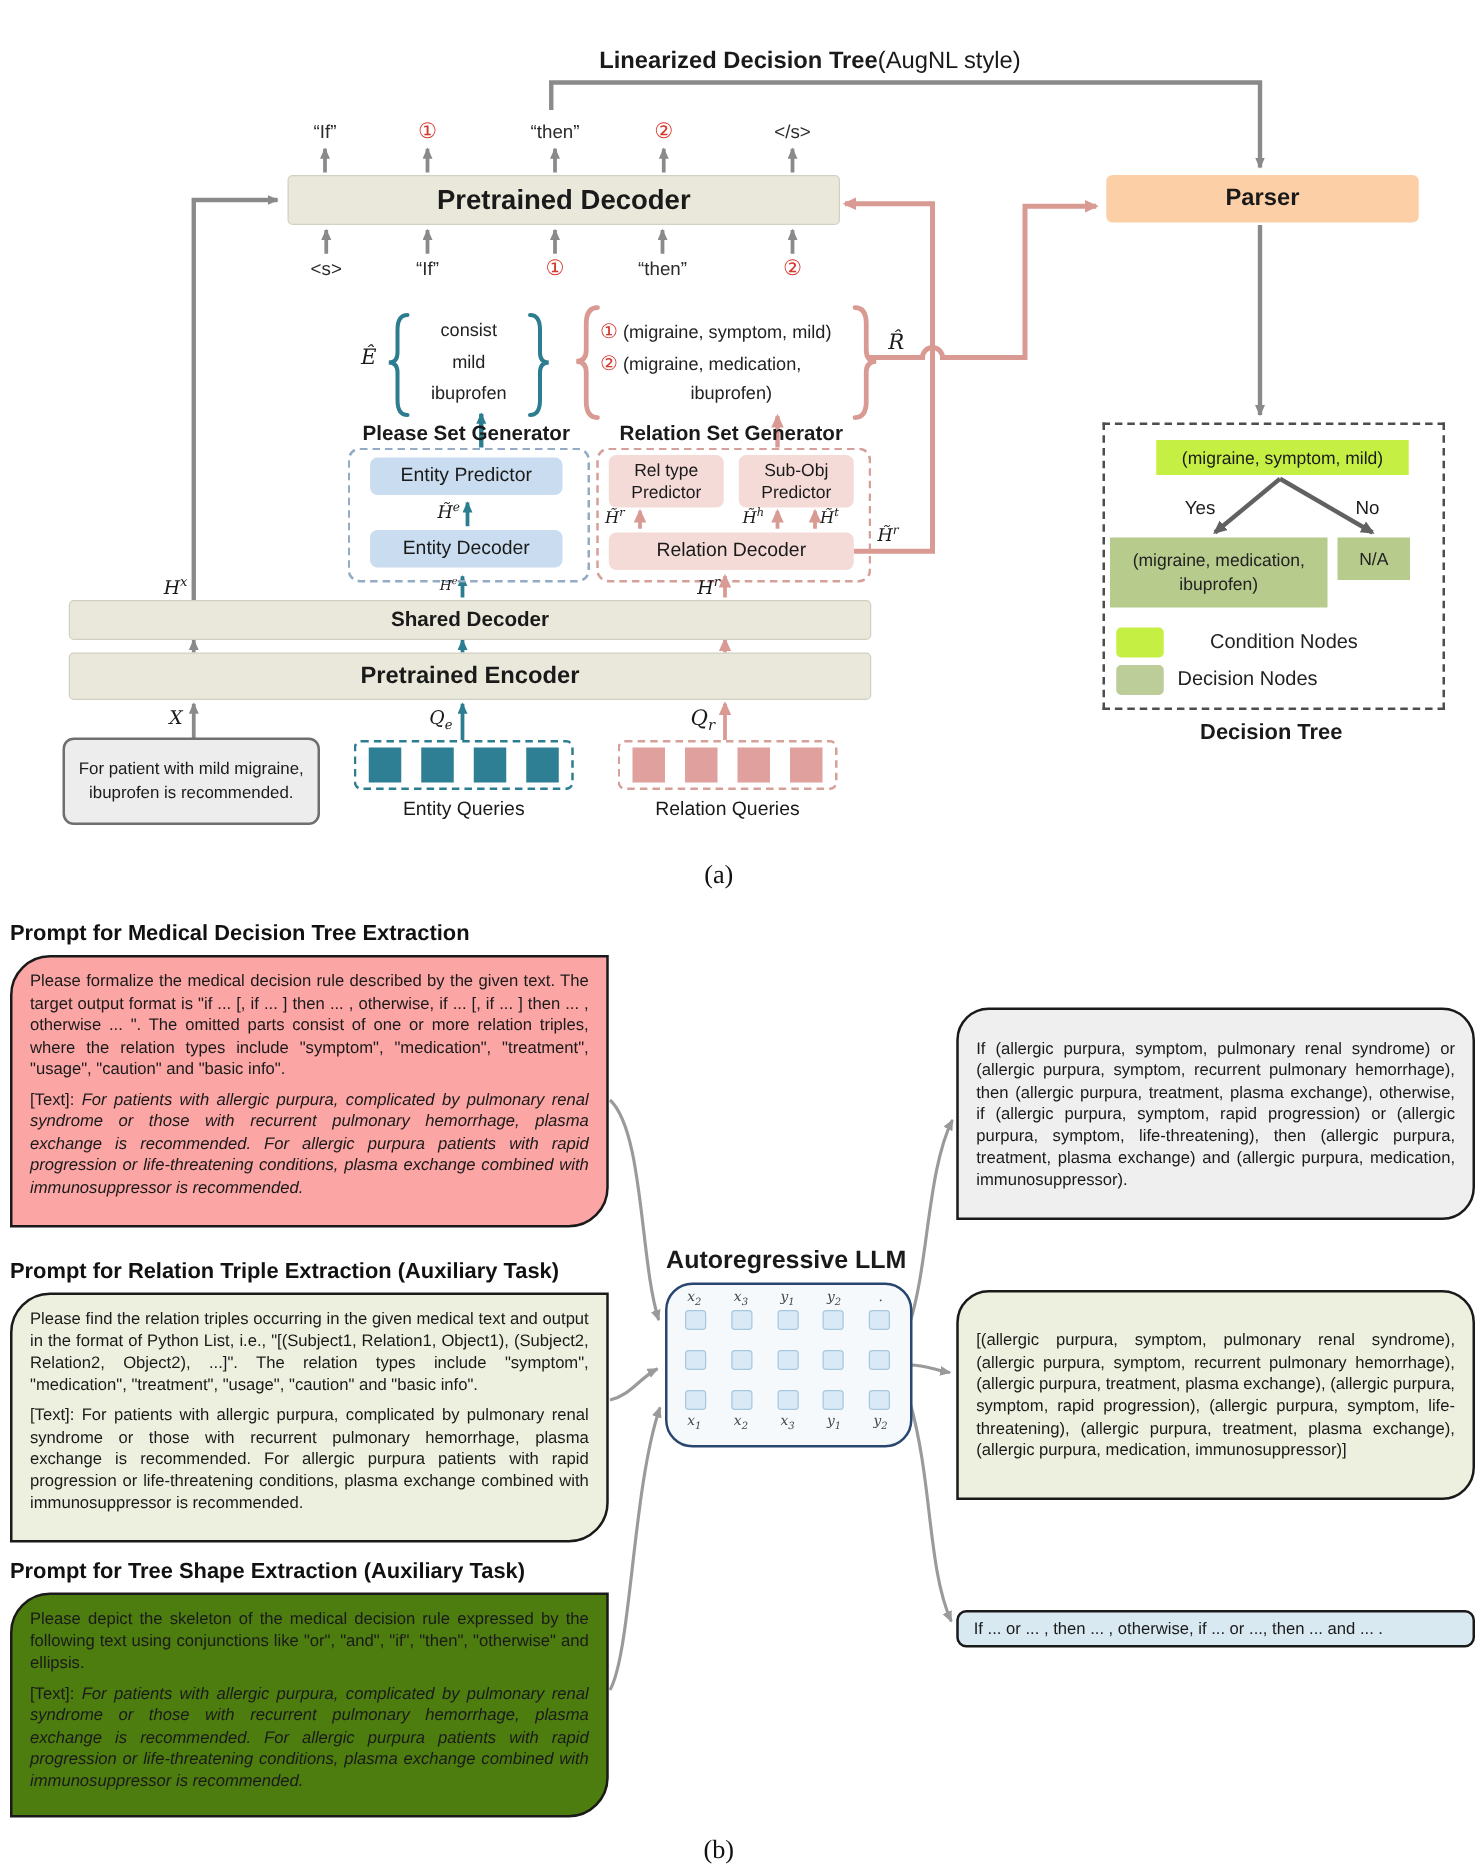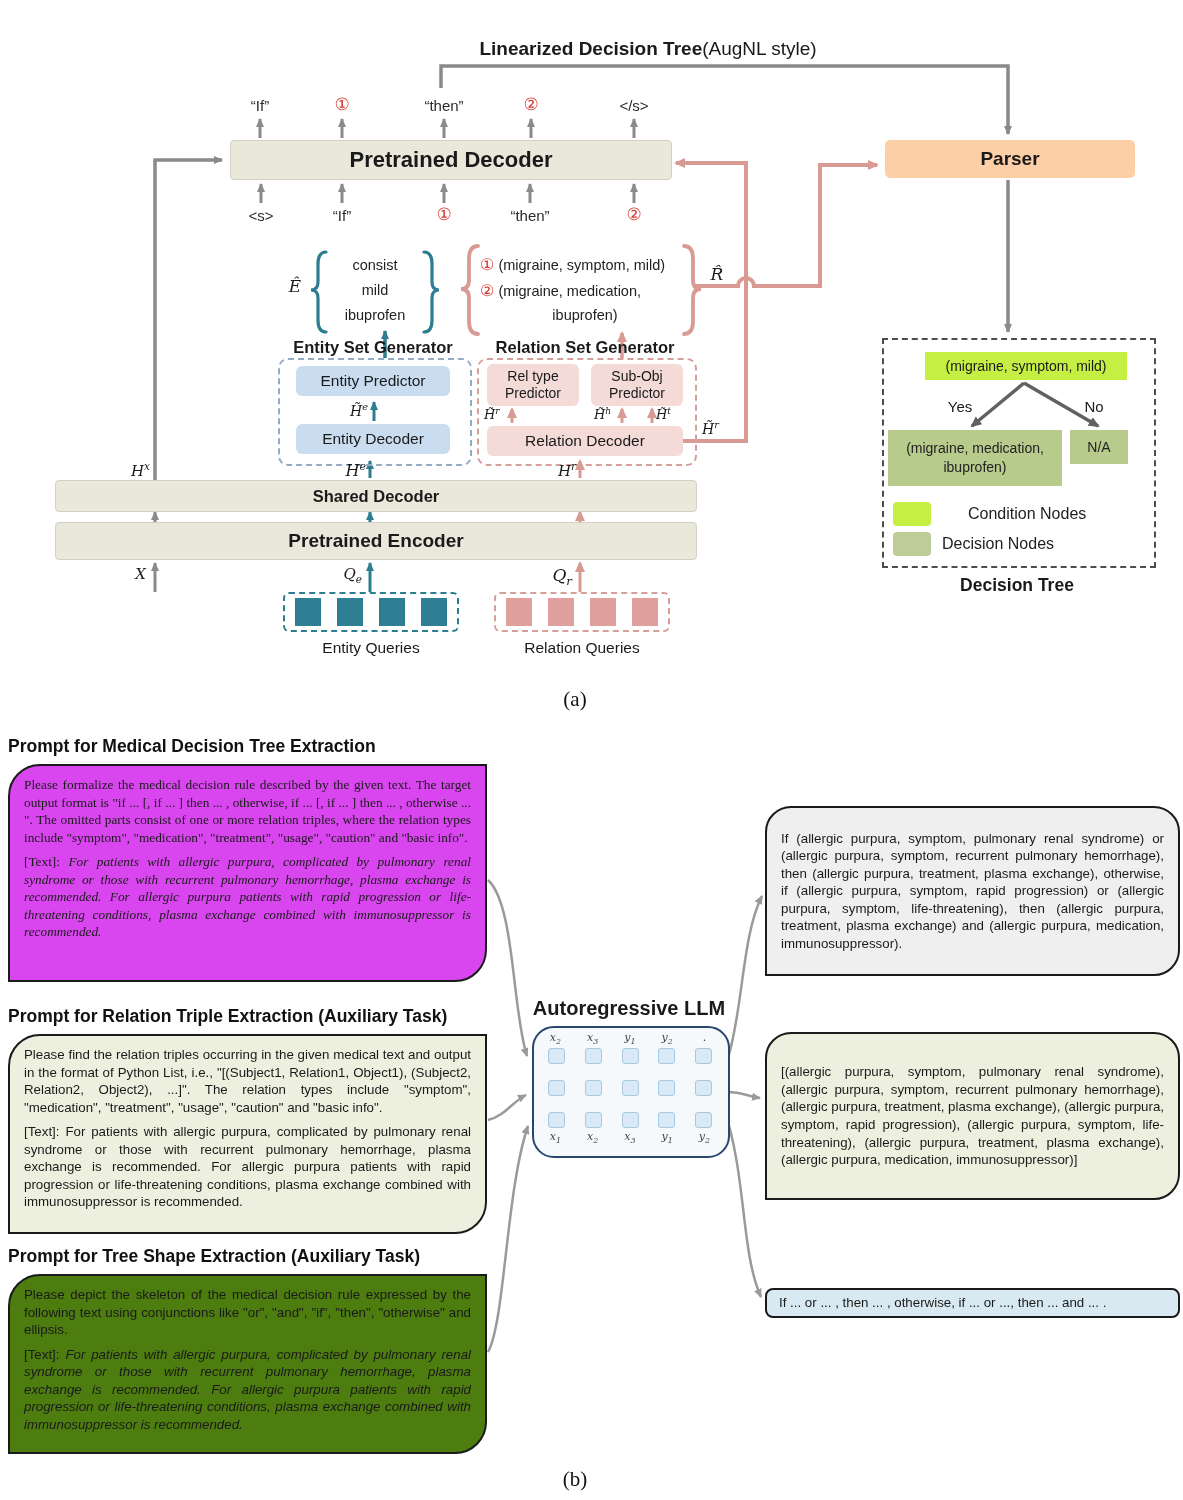--- a/index.html
+++ b/index.html
@@ -19,21 +19,21 @@
   .dashedR{border:2px dashed #d5a09a;border-radius:10px;}
   .qbox{display:flex;align-items:center;justify-content:space-between;padding:0 10px;box-sizing:border-box;}
   .qsq{width:26px;height:28px;display:inline-block;}
   .setitem{font-size:14.5px;color:#222;}
   .genlbl{font-size:16.5px;font-weight:bold;}
   .pbtitle{font-size:17.5px;font-weight:bold;color:#111;}
   .pbox{border:2px solid #1a1a1a;box-sizing:border-box;padding:10px 14px;
         font-size:13.3px;line-height:1.32;text-align:justify;overflow:hidden;}
   .pbox p{margin:0 0 7px 0;}
   .pbox p:last-child{margin:0;}
-  .prompt1bg{background:#d946ef;border-radius:32px 0 32px 0;font-family:Liberation Serif, serif;}
+  .prompt1bg{background:#fca5a5;border-radius:32px 0 32px 0;}
   .prompt2bg{background:#eef0df;border-radius:32px 0 32px 0;}
   .prompt3bg{background:#4d7c0f;border-radius:32px 0 32px 0;}
   .out1bg{background:#efefef;border-radius:26px 26px 26px 0;}
   .out2bg{background:#eef0df;border-radius:26px 26px 26px 0;}
   .out3bg{background:#d9e9f2;border-radius:8px;text-align:left;padding:5px 12px;}
   .caption{font-family:"Liberation Serif",serif;font-size:21px;color:#111;}
   .treeNode{background:#b7cb8d;font-size:14px;color:#222;}
   .legendlbl{font-size:16px;color:#222;}
   .llmsq{width:15px;height:14px;background:#d9eaf6;border:1px solid #a6c8e0;border-radius:3px;}
   .llmrow{position:absolute;left:548px;width:164px;display:flex;justify-content:space-between;}
@@ -180,21 +180,21 @@
 
   <div class="abs setitem" style="left:480px;top:255px;width:210px;height:18px;">
     <span class="red" style="font-size:16px;">①</span> <span>(migraine, symptom, mild)</span>
   </div>
   <div class="abs setitem" style="left:480px;top:281px;width:210px;height:18px;">
     <span class="red" style="font-size:16px;">②</span> <span>(migraine, medication,</span>
   </div>
   <div class="abs ctr setitem" style="left:500px;top:306px;width:170px;height:18px;">ibuprofen)</div>
   <div class="abs ctr math" style="left:704px;top:264px;width:26px;height:20px;font-size:17px;">R̂</div>
 
-  <div class="abs ctr genlbl" style="left:278px;top:337px;width:190px;height:20px;">Entity Set Generator</div>
+  <div class="abs ctr genlbl" style="left:278px;top:337px;width:190px;height:20px;">Please Set Generator</div>
   <div class="abs ctr genlbl" style="left:477px;top:337px;width:216px;height:20px;">Relation Set Generator</div>
 
   <div class="abs dashedE" style="left:278px;top:358px;width:190px;height:104px;"></div>
   <div class="abs ctr blueBox" style="left:296px;top:366px;width:154px;height:30px;font-size:15.5px;">Entity Predictor</div>
   <div class="abs math" style="left:336px;top:401px;width:32px;height:18px;font-size:14px;text-align:right;"><span>H̃</span><sup>e</sup></div>
   <div class="abs ctr blueBox" style="left:296px;top:424px;width:154px;height:30px;font-size:15.5px;">Entity Decoder</div>
 
   <div class="abs dashedR" style="left:477px;top:358px;width:216px;height:104px;"></div>
   <div class="abs ctr pinkBox" style="left:487px;top:364px;width:92px;height:42px;font-size:14px;line-height:1.25;">
     <span><span>Rel type</span><br><span>Predictor</span></span>
@@ -202,30 +202,31 @@
   <div class="abs ctr pinkBox" style="left:591px;top:364px;width:92px;height:42px;font-size:14px;line-height:1.25;">
     <span><span>Sub-Obj</span><br><span>Predictor</span></span>
   </div>
   <div class="abs math" style="left:484px;top:406px;width:26px;height:16px;font-size:13px;"><span>H̃</span><sup>r</sup></div>
   <div class="abs math" style="left:594px;top:406px;width:26px;height:16px;font-size:13px;"><span>H̃</span><sup>h</sup></div>
   <div class="abs math" style="left:656px;top:406px;width:26px;height:16px;font-size:13px;"><span>H̃</span><sup>t</sup></div>
   <div class="abs ctr pinkBox" style="left:487px;top:426px;width:196px;height:30px;font-size:15.5px;">Relation Decoder</div>
   <div class="abs math" style="left:702px;top:419px;width:32px;height:18px;font-size:14px;"><span>H̃</span><sup>r</sup></div>
 
   <div class="abs math" style="left:120px;top:460px;width:30px;height:18px;font-size:15px;text-align:right;"><span>H</span><sup>x</sup></div>
-  <div class="abs math" style="left:336px;top:460px;width:30px;height:18px;font-size:16px;text-align:right;"><span>H</span><sup>e</sup></div>
+  <div class="abs math" style="left:336px;top:460px;width:30px;height:18px;font-size:11px;text-align:right;"><span>H</span><sup>e</sup></div>
   <div class="abs math" style="left:546px;top:460px;width:30px;height:18px;font-size:15px;text-align:right;"><span>H</span><sup>r</sup></div>
 
   <div class="abs ctr beige bold" style="left:55px;top:522px;width:640px;height:36px;font-size:19px;">Pretrained Encoder</div>
   <div class="abs ctr beige bold" style="left:55px;top:480px;width:640px;height:30px;font-size:16.5px;">Shared Decoder</div>
 
   <div class="abs math" style="left:118px;top:565px;width:28px;height:18px;font-size:15px;text-align:right;">X</div>
   <div class="abs math" style="left:332px;top:565px;width:30px;height:18px;font-size:15px;text-align:right;"><span>Q</span><sub>e</sub></div>
   <div class="abs math" style="left:542px;top:565px;width:30px;height:18px;font-size:17px;text-align:right;"><span>Q</span><sub>r</sub></div>
 
+  <div class="abs ctr" style="left:50px;top:590px;width:206px;height:70px;background:#ededed;border:2px solid #6f6f6f;border-radius:9px;font-size:13.5px;line-height:1.4;padding:2px 8px;box-sizing:border-box;">For patient with mild migraine, ibuprofen is recommended.</div>
 
   <div class="abs qbox" style="left:283px;top:592px;width:176px;height:40px;border:2.5px dashed #2c7d8f;border-radius:6px;">
     <span class="qsq" style="background:#2e7f93;"></span>
     <span class="qsq" style="background:#2e7f93;"></span>
     <span class="qsq" style="background:#2e7f93;"></span>
     <span class="qsq" style="background:#2e7f93;"></span>
   </div>
   <div class="abs qbox" style="left:494px;top:592px;width:176px;height:40px;border:2.5px dashed #d5a09a;border-radius:6px;">
     <span class="qsq" style="background:#e0a09e;"></span>
     <span class="qsq" style="background:#e0a09e;"></span>

